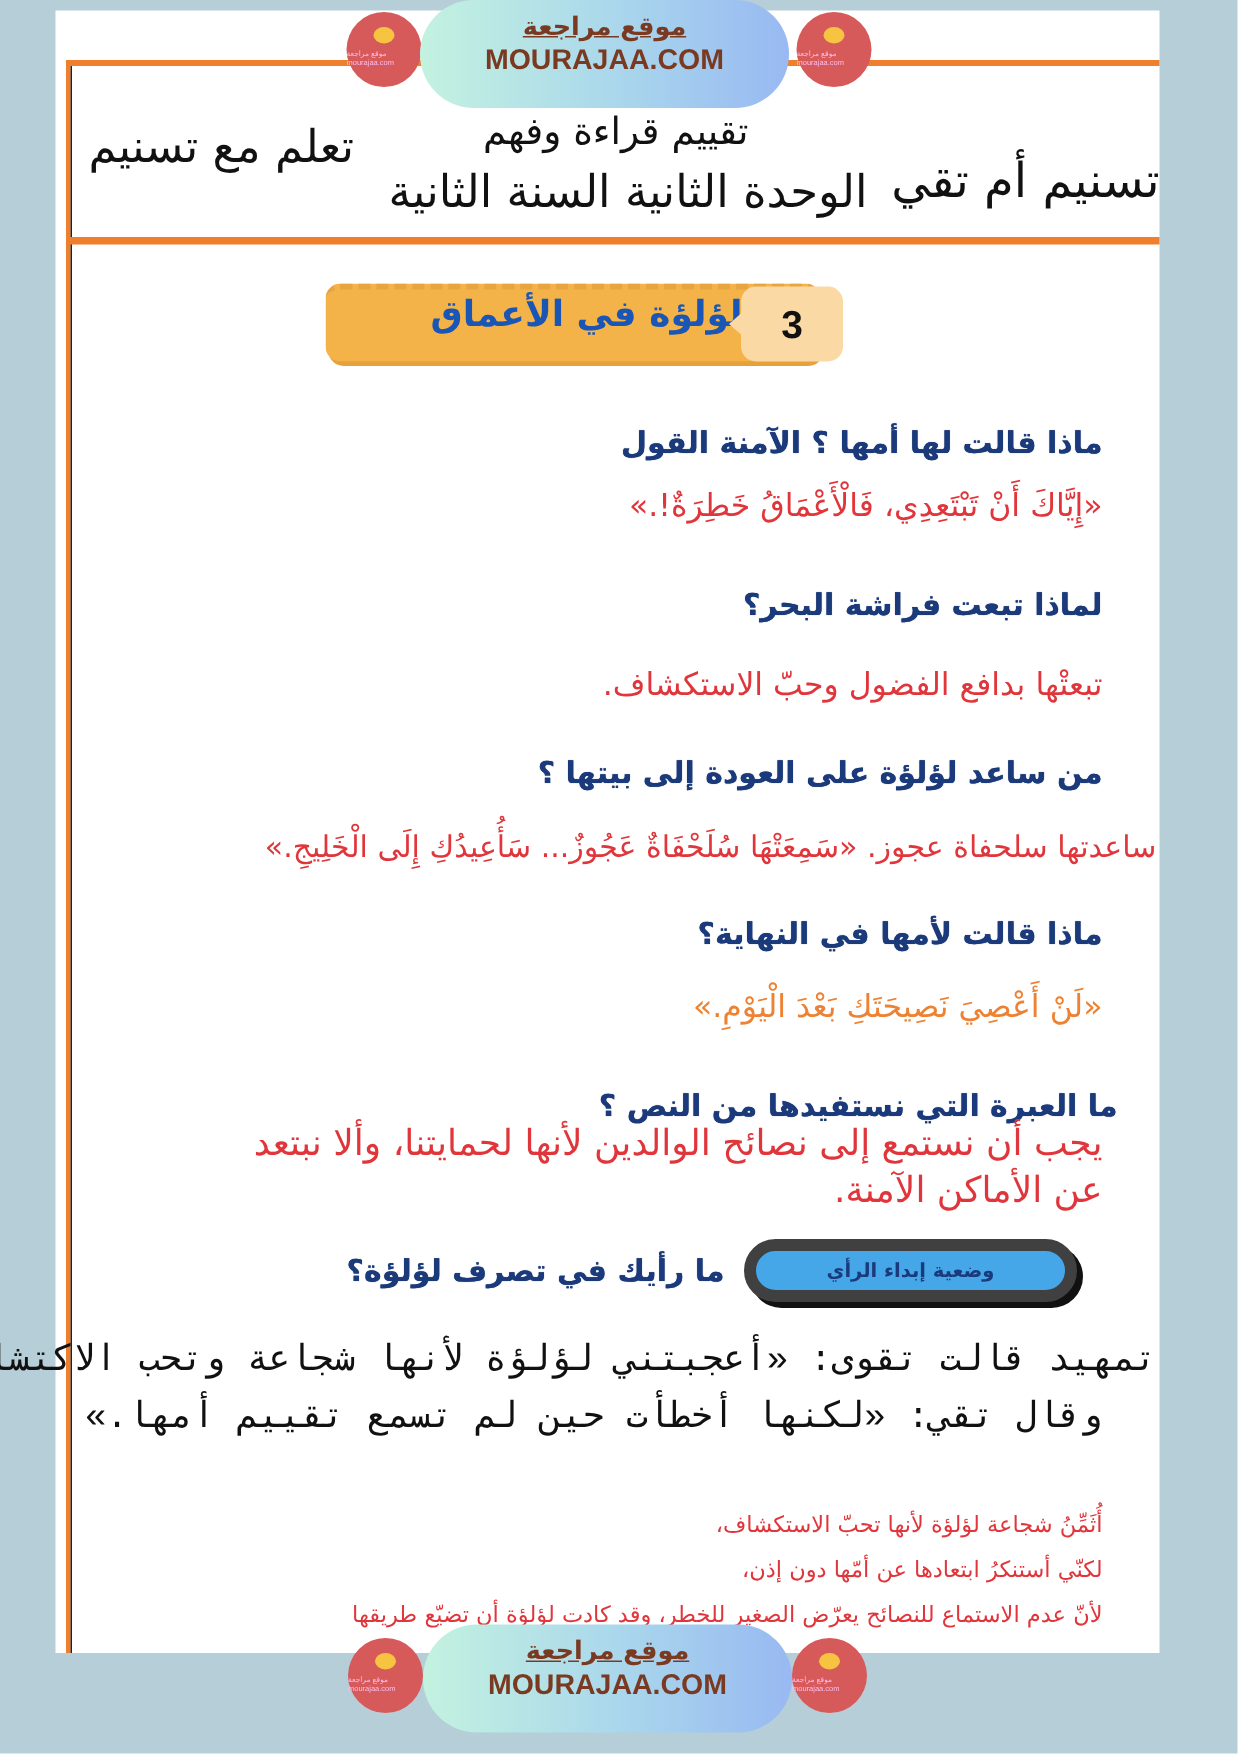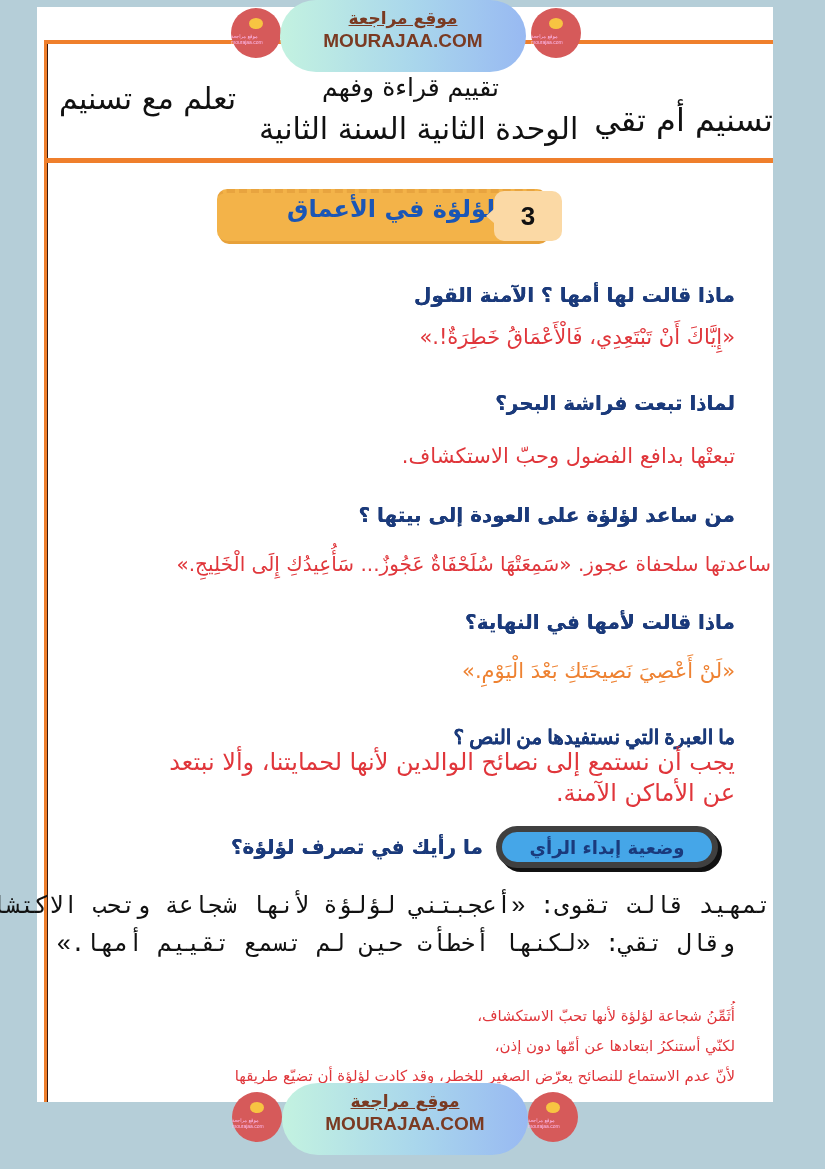--- a/index.html
+++ b/index.html
@@ -94,24 +94,24 @@
     position: absolute; direction: rtl; white-space: nowrap;
     font-family: "DejaVu Sans", sans-serif;
   }
   .q { color: #1a3a7c; font-weight: bold; font-size: 20px; text-shadow: 0 0 0.5px #102a60; }
   .a-red { color: #e0363b; font-size: 21px; }
   .a-orange { color: #ee8232; font-size: 21px; }
   .a-lesson { color: #e0363b; font-size: 24px; line-height: 31px; }
 
   .opinion-pill {
     position: absolute; left: 496px; top: 826px; width: 222px; height: 42px;
-    background: #45a6e8; border: 6px solid #404040; border-radius: 22px;
+    background: #45a6e8; border: 8px solid #404040; border-radius: 22px;
     box-shadow: 4px 4px 0 #111;
     display: flex; align-items: center; justify-content: center;
-    color: #1a3a7c; font-weight: bold; font-size: 18px; direction: rtl;
+    color: #1a3a7c; font-weight: bold; font-size: 13px; direction: rtl;
     font-family: "DejaVu Sans", sans-serif;
   }
   .intro {
     position: absolute; direction: rtl; white-space: nowrap; color: #111;
     font-size: 24px; font-family: Liberation Mono, monospace; margin-left: 36px;
   }
   .sample {
     position: absolute; direction: rtl; white-space: nowrap; color: #e0363b;
     font-size: 15px; font-family: "DejaVu Sans", sans-serif;
   }
@@ -141,21 +141,21 @@
 
   <div class="q" style="right:38px; top:384px;">لماذا تبعت فراشة البحر؟</div>
   <div class="a a-red" style="right:38px; top:437px;">تبعتْها بدافع الفضول وحبّ الاستكشاف.</div>
 
   <div class="q" style="right:38px; top:496px;">من ساعد لؤلؤة على العودة إلى بيتها ؟</div>
   <div class="a a-red" style="right:2px; top:545px; font-size:20px;">ساعدتها سلحفاة عجوز.    «سَمِعَتْهَا سُلَحْفَاةٌ عَجُوزٌ... سَأُعِيدُكِ إِلَى الْخَلِيجِ.»</div>
 
   <div class="q" style="right:38px; top:603px;">ماذا قالت لأمها في النهاية؟</div>
   <div class="a a-orange" style="right:38px; top:652px;">«لَنْ أَعْصِيَ نَصِيحَتَكِ بَعْدَ الْيَوْمِ.»</div>
 
-  <div class="q" style="right:38px; top:718px;font-family:Liberation Serif, serif;">ما العبرة التي نستفيدها من النص ؟</div>
+  <div class="q" style="right:28px; top:718px;">ما العبرة التي نستفيدها من النص ؟</div>
   <div class="a a-lesson" style="right:38px; top:740px;">يجب أن نستمع إلى نصائح الوالدين لأنها لحمايتنا، وألا نبتعد</div>
   <div class="a a-lesson" style="right:38px; top:771px;">عن الأماكن الآمنة.</div>
 
   <div class="opinion-pill" style="left:459px; top:819px;">وضعية إبداء الرأي</div>
   <div class="q" style="right:290px; top:828px;">ما رأيك في تصرف لؤلؤة؟</div>
 
   <div class="intro" style="right:2px; top:884px;">تمهيد قالت تقوى: «أعجبتني لؤلؤة لأنها شجاعة وتحب الاكتشاف</div>
   <div class="intro" style="right:38px; top:922px;">وقال تقي: «لكنها أخطأت حين لم تسمع تقييم أمها.»</div>
 
   <div class="sample" style="right:38px; top:1000px;">أُثَمِّنُ شجاعة لؤلؤة لأنها تحبّ الاستكشاف،</div>

